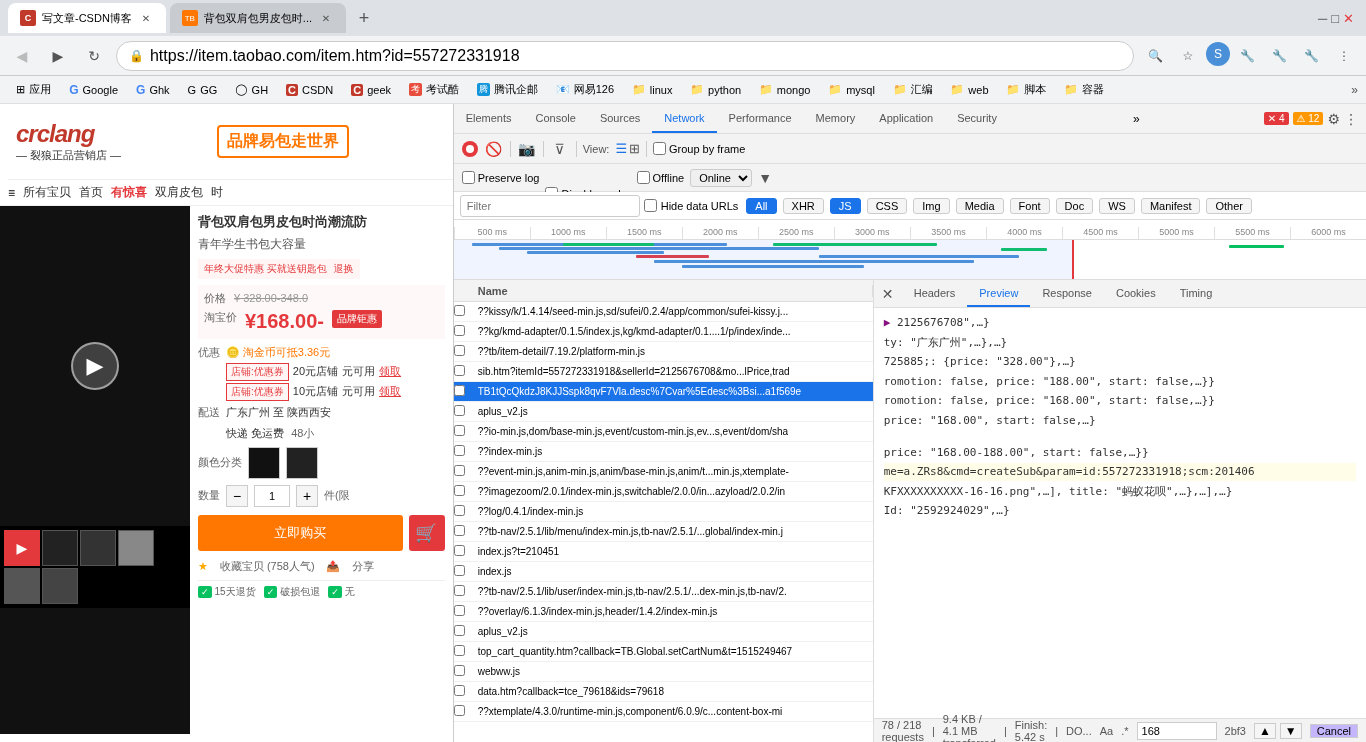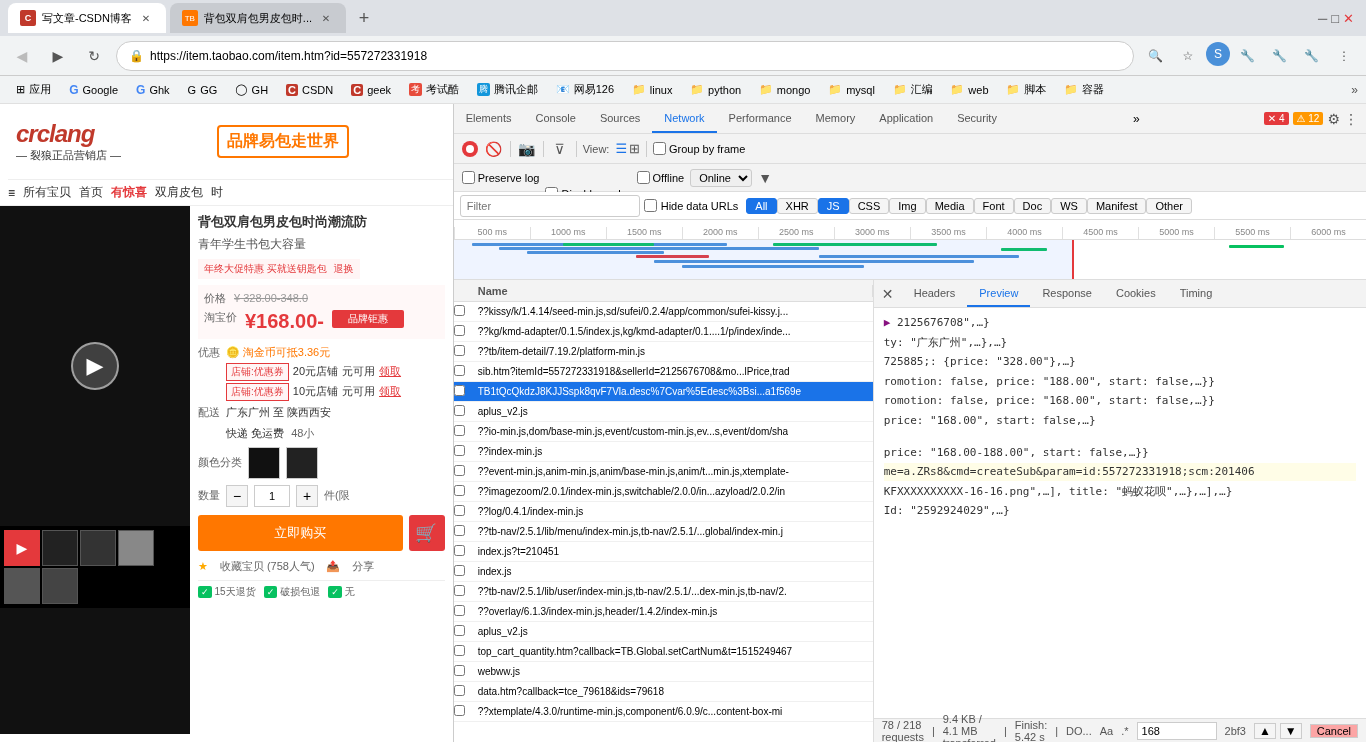--- a/index.html
+++ b/index.html
@@ -36,21 +36,21 @@
     .devtools-tabs { display: flex; align-items: center; background: #f3f3f3; border-bottom: 1px solid #ddd; height: 30px; }
     .devtools-tab { padding: 0 12px; height: 100%; display: flex; align-items: center; font-size: 11px; color: #555; cursor: pointer; border-bottom: 2px solid transparent; }
     .devtools-tab.active { color: #1a73e8; border-bottom: 2px solid #1a73e8; }
     .devtools-more { margin-left: auto; padding: 0 8px; cursor: pointer; }
 
     .network-toolbar { display: flex; align-items: center; gap: 6px; padding: 4px 8px; border-bottom: 1px solid #ddd; background: #f3f3f3; height: 30px; }
 
     .network-options { display: flex; align-items: center; gap: 6px; padding: 4px 8px; border-bottom: 1px solid #ddd; background: #f3f3f3; height: 28px; }
 
     .filter-bar { display: flex; align-items: center; gap: 4px; padding: 3px 6px; border-bottom: 1px solid #ddd; background: #fff; height: 28px; }
-    .filter-type-btns { display: flex; gap: 0; margin-left: 4px; align-items: center; }
+    .filter-type-btns { display: flex; gap: 6px; margin-left: 4px; align-items: center; }
     .filter-btn { padding: 1px 8px; font-size: 11px; border: 1px solid #ccc; border-radius: 3px; cursor: pointer; background: #f5f5f5; }
     .filter-btn.active { background: #1a73e8; color: #fff; border-color: #1a73e8; }
 
     .timeline-area { height: 60px; background: #fff; border-bottom: 1px solid #ddd; overflow: hidden; position: relative; }
     .timeline-ruler { display: flex; align-items: flex-end; height: 20px; padding: 0 0 0 0; border-bottom: 1px solid #ddd; overflow: hidden; }
     .ruler-tick { flex: 1; text-align: center; font-size: 9px; color: #888; border-left: 1px solid #e0e0e0; padding-bottom: 2px; }
     .timeline-chart { height: 40px; position: relative; overflow: hidden; background: #fff; }
 
     .network-main { display: flex; flex: 1; overflow: hidden; }
     .requests-panel { width: 420px; border-right: 1px solid #ddd; overflow-y: auto; overflow-x: hidden; }
@@ -109,21 +109,21 @@
       <span style="cursor:pointer;color:#e4393c;font-size:13px;margin-right:4px;">✕</span>
     </div>
   </div>
 
   <div class="nav-bar">
     <div class="nav-btn disabled">◀</div>
     <div class="nav-btn">▶</div>
     <div class="nav-btn">↻</div>
     <div class="address-bar">
       <span style="color:#555;font-size:12px;">🔒</span>
-      <input type="text" value="https://item.taobao.com/item.htm?id=557272331918" style="border: none; outline: none; flex: 1 1 0%; font-size: 12px;">
+      <input type="text" value="https://item.taobao.com/item.htm?id=557272331918" style="border: none; outline: none; flex: 1 1 0%; font-size: 16px;">
     </div>
     <div class="nav-icons">
       <div class="nav-icon-btn">🔍</div>
       <div class="nav-icon-btn">☆</div>
       <div class="nav-icon-btn" style="background:#4a90d9;color:#fff;border-radius:50%;width:24px;height:24px;font-size:12px;display:flex;align-items:center;justify-content:center;">S</div>
       <div class="nav-icon-btn">🔧</div>
       <div class="nav-icon-btn">🔧</div>
       <div class="nav-icon-btn">🔧</div>
       <div class="nav-icon-btn">⋮</div>
     </div>
@@ -259,21 +259,21 @@
 
         
         <div style="background:#fff8f8;padding:6px;margin-bottom:6px;">
           <div style="display:flex;align-items:baseline;gap:8px;margin-bottom:4px;">
             <span style="font-size:11px;color:#666;">价格</span>
             <span style="font-size:11px;color:#999;text-decoration:line-through;">¥ 328.00-348.0</span>
           </div>
           <div style="display:flex;align-items:flex-start;gap:8px;">
             <span style="font-size:11px;color:#666;">淘宝价</span>
             <span style="font-size:20px;color:#e4393c;font-weight:bold;">¥168.00-</span>
-            <span style="background:#e4393c;color:#fff;font-size:10px;padding:2px 16px;border-radius:2px;">品牌钜惠</span>
+            <span style="background:#e4393c;color:#fff;font-size:10px;padding:2px 5px;border-radius:2px;">品牌钜惠</span>
           </div>
         </div>
 
         
         <div style="display:flex;align-items:flex-start;gap:6px;margin-bottom:4px;font-size:11px;">
           <span style="color:#666;flex-shrink:0;">优惠</span>
           <div>
             <div style="color:#ff7700;margin-bottom:3px;">
               <span style="color:#ff7700;">🪙</span>
               <span>淘金币可抵3.36元</span>
@@ -643,19 +643,19 @@
           <span>Finish: 5.42 s</span>
           <span>|</span>
           <span>DO...</span>
           <div class="find-bar">
             <span style="font-size:11px;color:#555;">Aa</span>
             <span style="font-size:11px;color:#555;margin-left:4px;">.*</span>
             <input type="text" value="168" style="height: 18px; border: 1px solid rgb(204, 204, 204); padding: 0px 4px; font-size: 11px; width: 80px; margin-left: 4px;">
             <span style="font-size:11px;color:#555;margin:0 4px;">2bf3</span>
             <button style="padding:0 4px;font-size:12px;cursor:pointer;border:1px solid #ccc;background:#f5f5f5;">▲</button>
             <button style="padding:0 4px;font-size:12px;cursor:pointer;border:1px solid #ccc;background:#f5f5f5;">▼</button>
-            <button style="padding:0 6px;font-size:11px;cursor:pointer;border:1px solid #ccc;background:#fca5a5;margin-left:4px;">Cancel</button>
+            <button style="padding:0 6px;font-size:11px;cursor:pointer;border:1px solid #ccc;background:#c4b5fd;margin-left:4px;">Cancel</button>
           </div>
         </div>
       </div>
     </div>
   </div>
 </div>
 
 </body></html>

